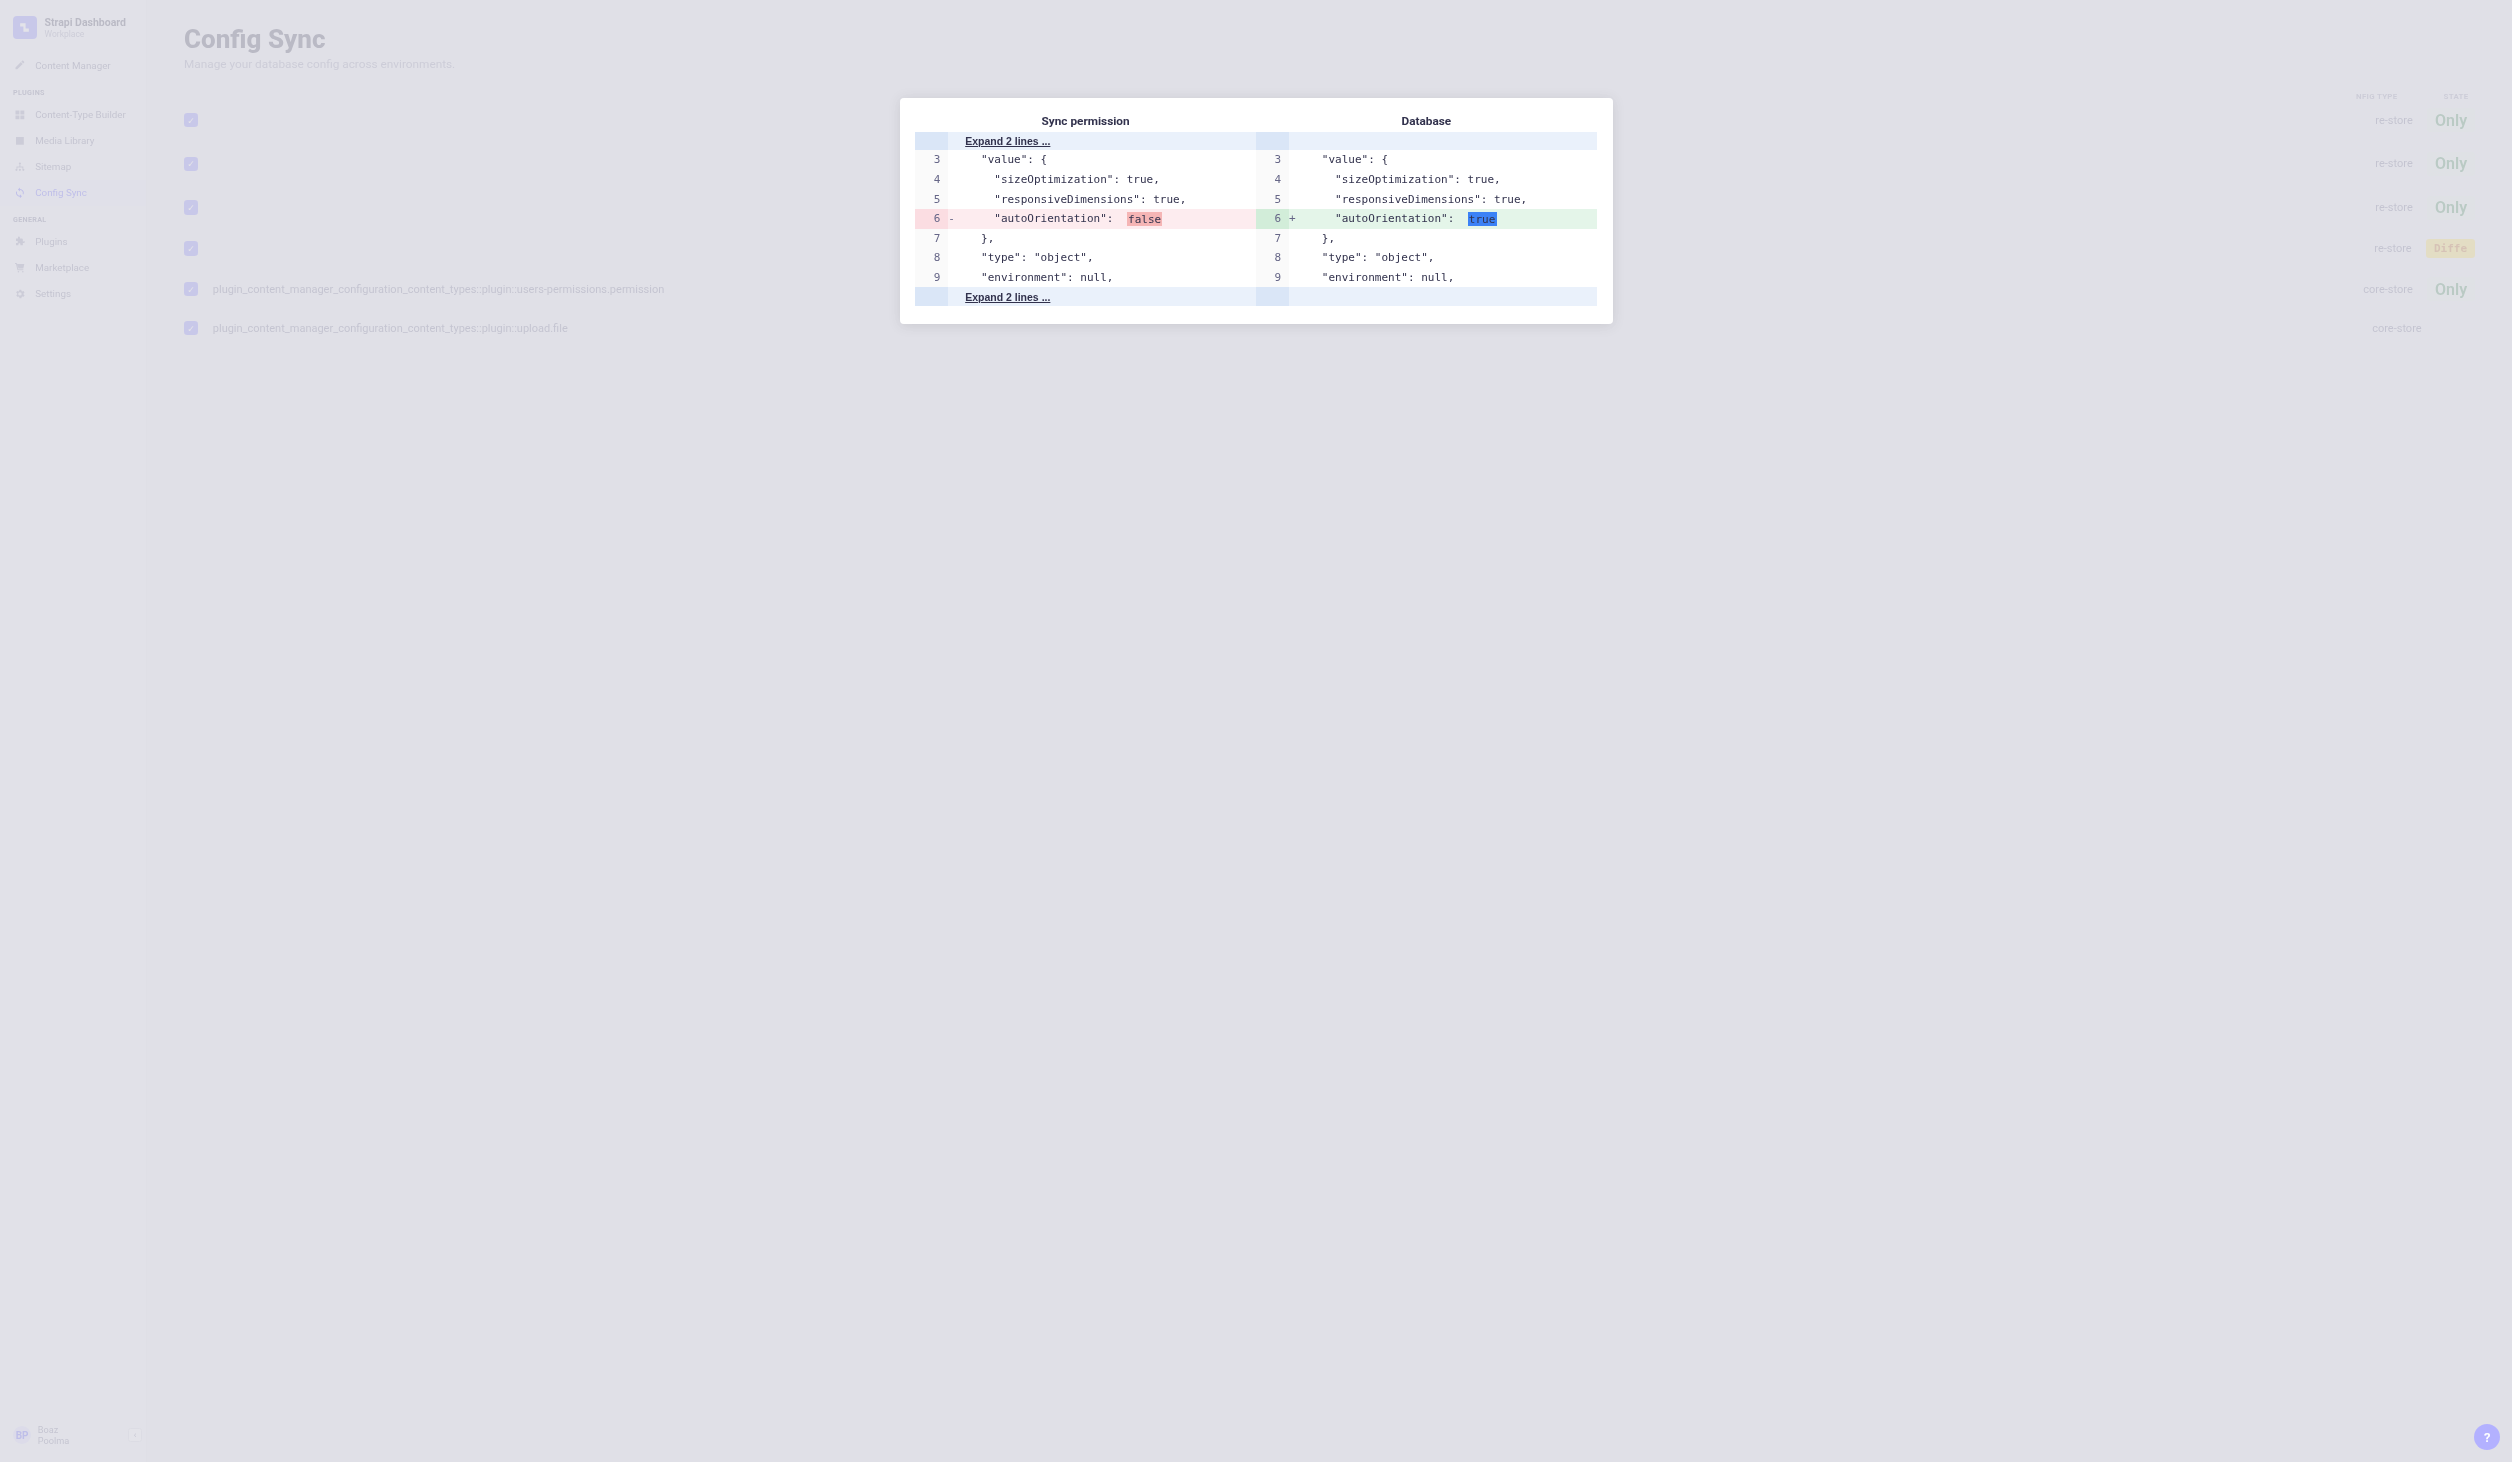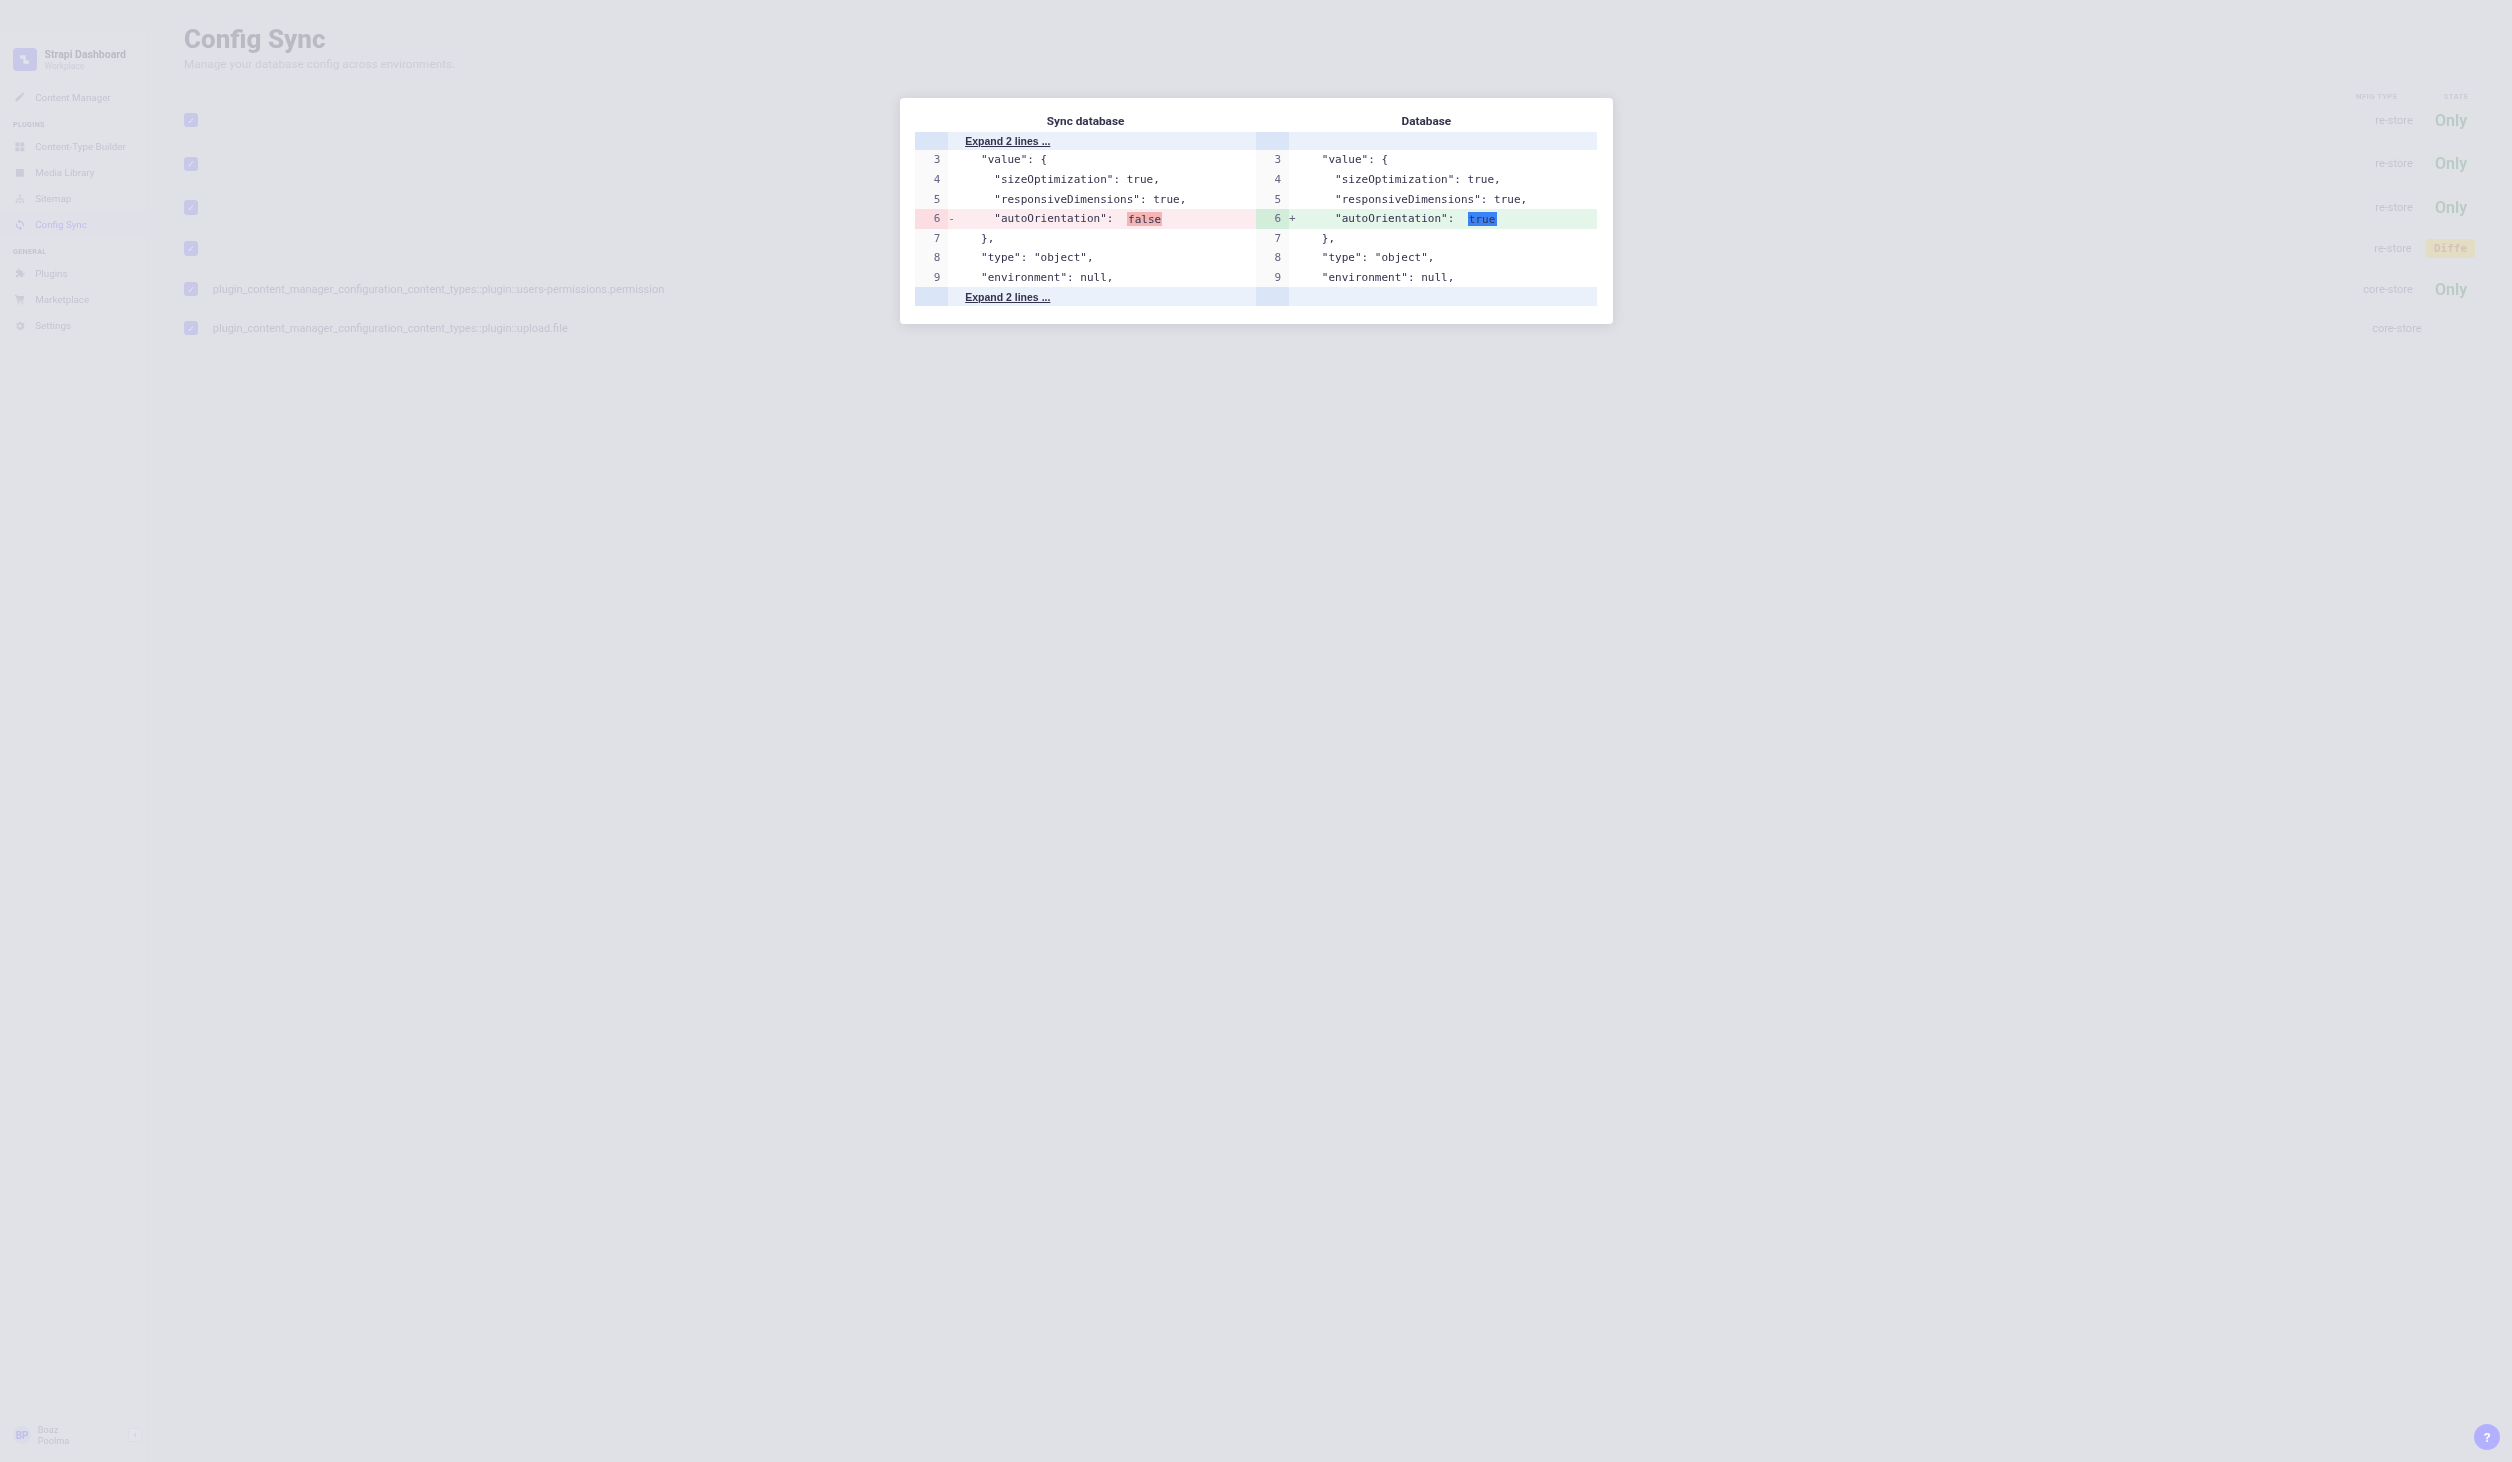--- a/index.html
+++ b/index.html
@@ -1,21 +1,21 @@
 <!DOCTYPE html>
 <html style="font-size:10.5px"><head>
 <meta charset="utf-8">
 <style>
 * { box-sizing: border-box; margin: 0; padding: 0; }
 body { font-family: -apple-system, BlinkMacSystemFont, "Segoe UI", Roboto, sans-serif; background: #f0f0f4; color: #32324d; overflow: hidden; }
 
 .app { display: flex; height: 100vh; }
 
 
-.sidebar { width: 147px; background: #f6f6f9; border-right: 0.7px solid #eaeaef; display: flex; flex-direction: column; padding: 7.9px 0; margin-top: 32px; }
+.sidebar { width: 147px; background: #f6f6f9; border-right: 0.7px solid #eaeaef; display: flex; flex-direction: column; padding: 7.9px 0; }
 .brand { display: flex; align-items: flex-start; gap: 7.9px; padding: 7.9px 13px 13px 13px; }
 .brand-logo { width: 23.6px; height: 23.6px; background: #7b79ff; border-radius: 3.9px; display: flex; align-items: center; justify-content: center; }
 .brand-logo svg { width: 13px; height: 13px; fill: white; }
 .brand-text h1 { font-size: 10.5px; font-weight: 700; color: #32324d; line-height: 1.25; }
 .brand-sub { font-size: 8.5px; color: #8e8ea9; }
 
 .nav-section-label { font-size: 7.2px; font-weight: 700; letter-spacing: 0.3px; color: #666687; padding: 9.2px 13px 5.2px 13px; text-transform: uppercase; }
 .nav-item { display: flex; align-items: center; gap: 9.2px; padding: 6.5px 13px; font-size: 9.8px; color: #666687; cursor: pointer; }
 .nav-item.active { background: #f0f0ff; color: #4945ff; }
 .nav-item .icon { width: 13px; height: 13px; display: inline-flex; align-items: center; justify-content: center; color: #8e8ea9; }
@@ -229,21 +229,21 @@
           <span style="width:39px"></span>
         </div>
       </div>
   </main>
 </div>
 
 <div class="overlay">
   <div class="modal">
     <div class="modal-body">
       <div class="diff-headers">
-        <div>Sync database</div>
+        <div>Sync permission</div>
         <div>Database</div>
       </div>
       <div class="diff" id="diff">
           <div class="diff-row expand">
             <div class="half">
               <div class="gutter l"></div>
               <div class="code">Expand 2 lines ...</div>
             </div>
             <div class="half">
               <div class="gutter"></div>

